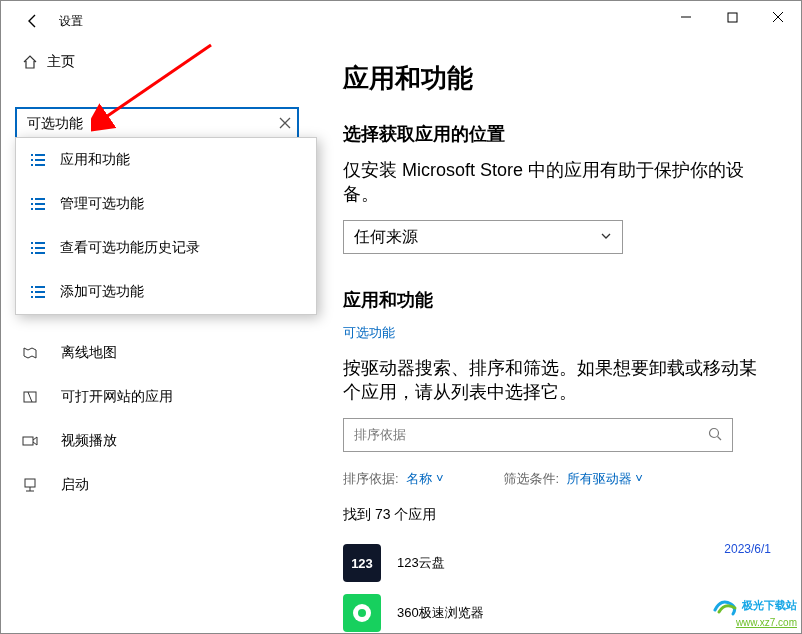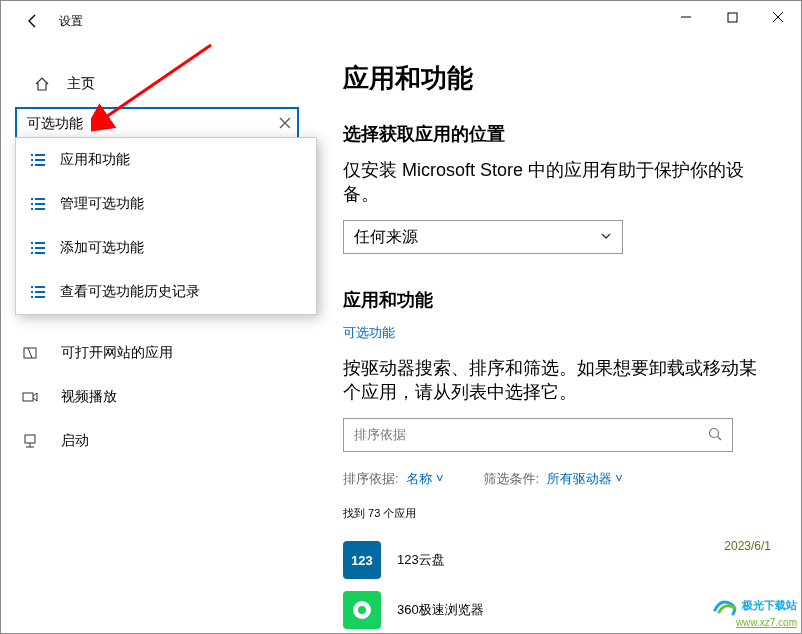--- a/index.html
+++ b/index.html
@@ -44,22 +44,22 @@
     display: flex;
     height: calc(100% - 40px);
   }
   .sidebar {
     width: 312px;
     padding: 12px 0 0 0;
     position: relative;
     overflow: visible;
   }
   .home-row {
-    display: flex; align-items: flex-end;
-    height: 40px; padding-left: 32px; gap: 16px;
+    display: flex; align-items: flex-start;
+    height: 40px; padding-left: 20px; gap: 8px;
     font-size: 14px;
   }
   .search-wrap {
     margin: 14px 14px 0 14px;
     position: relative;
   }
   .search-input {
     width: 100%;
     height: 34px;
     border: 2px solid #0067c0;
@@ -129,35 +129,35 @@
   }
   .link { color: #0067c0; font-size: 13px; display: block; margin-bottom: 14px; }
   .search-list {
     width: 390px; height: 34px;
     border: 1px solid #999;
     display: flex; align-items: center; justify-content: space-between;
     padding: 0 10px;
     color: #777;
     margin: 10px 0 18px 0;
   }
-  .sort-row { display:flex; gap: 40px; font-size:13px; margin-bottom: 18px;}
+  .sort-row { display:flex; gap: 60px; font-size:13px; margin-bottom: 18px;}
   .sort-label { color:#666; }
   .sort-val { color:#0067c0; margin-left:4px;}
-  .found { font-size:11px; margin-bottom: 14px; }
+  .found { font-size:14px; margin-bottom: 14px; }
   .app-row {
     display:flex; align-items:center; gap:16px;
     height: 50px;
     position: relative;
   }
   .app-icon {
     width: 38px; height: 38px; border-radius: 4px;
     display:flex; align-items:center; justify-content:center;
     color:#fff; font-size: 13px; font-weight:600;
   }
-  .app-date { position:absolute; right:0; top:4px; font-size:12px; color:#4d7c0f;}
+  .app-date { position:absolute; right:0; top:4px; font-size:12px; color:#1d4ed8;}
   .arrow-annot {
     position: absolute;
     left: 90px; top: 36px;
     pointer-events: none;
     z-index: 20;
   }
   .watermark {
     position: absolute;
     right: 4px; bottom: 4px;
     font-size: 11px;
@@ -249,38 +249,46 @@
         <span class="list-icon">
             <svg width="16" height="16">
               <rect x="1" y="2" width="2" height="2" fill="#0067c0"></rect>
               <rect x="5" y="2" width="10" height="2" fill="#0067c0"></rect>
               <rect x="1" y="7" width="2" height="2" fill="#0067c0"></rect>
               <rect x="5" y="7" width="10" height="2" fill="#0067c0"></rect>
               <rect x="1" y="12" width="2" height="2" fill="#0067c0"></rect>
               <rect x="5" y="12" width="10" height="2" fill="#0067c0"></rect>
             </svg>
           </span>
-        <span>添加可选功能</span>
+        <span>查看可选功能历史记录</span>
       </div>
       <div class="suggest-item">
         <span class="list-icon">
             <svg width="16" height="16">
               <rect x="1" y="2" width="2" height="2" fill="#0067c0"></rect>
               <rect x="5" y="2" width="10" height="2" fill="#0067c0"></rect>
               <rect x="1" y="7" width="2" height="2" fill="#0067c0"></rect>
               <rect x="5" y="7" width="10" height="2" fill="#0067c0"></rect>
               <rect x="1" y="12" width="2" height="2" fill="#0067c0"></rect>
               <rect x="5" y="12" width="10" height="2" fill="#0067c0"></rect>
             </svg>
           </span>
-        <span>查看可选功能历史记录</span>
+        <span>添加可选功能</span>
       </div>
     </div>
 
     <div class="nav-list">
+      <div class="nav-item">
+        <span class="nav-icon">
+            <svg width="16" height="16" viewBox="0 0 16 16">
+              <path d="M2 3 L6 5 L10 3 L14 5 V13 L10 11 L6 13 L2 11 Z" stroke="#333" stroke-width="1" fill="none"></path>
+            </svg>
+          </span>
+        <span>离线地图</span>
+      </div>
       <div class="nav-item">
         <span class="nav-icon">
             <svg width="16" height="16" viewBox="0 0 16 16">
               <rect x="2" y="3" width="12" height="10" stroke="#333" stroke-width="1" fill="none"></rect>
               <path d="M6 3 L10 13" stroke="#333" stroke-width="1"></path>
             </svg>
           </span>
         <span>可打开网站的应用</span>
       </div>
       <div class="nav-item">
@@ -339,21 +347,21 @@
       <div>
         <span class="sort-label">筛选条件:</span>
         <span class="sort-val">所有驱动器</span>
         <span style="color:#0067c0;"> ˅</span>
       </div>
     </div>
 
     <div class="found">找到 73 个应用</div>
 
     <div class="app-row">
-      <div class="app-icon" style="background:#0369a1">
+      <div class="app-icon" style="background:#0f172a">
           <span>123</span>
         </div>
       <span>123云盘</span>
       <span class="app-date">2023/6/1</span>
     </div>
     <div class="app-row">
       <div class="app-icon" style="background:#17d05e">
         <svg width="24" height="24" viewBox="0 0 24 24">
             <circle cx="12" cy="12" r="9" fill="#fff"></circle>
             <circle cx="12" cy="12" r="4" fill="#17d05e"></circle>

